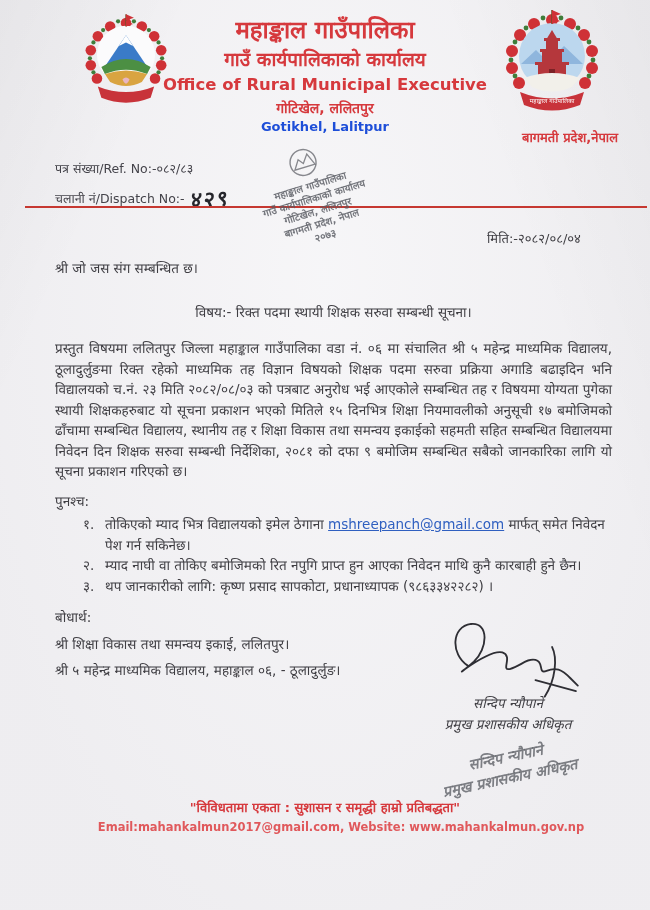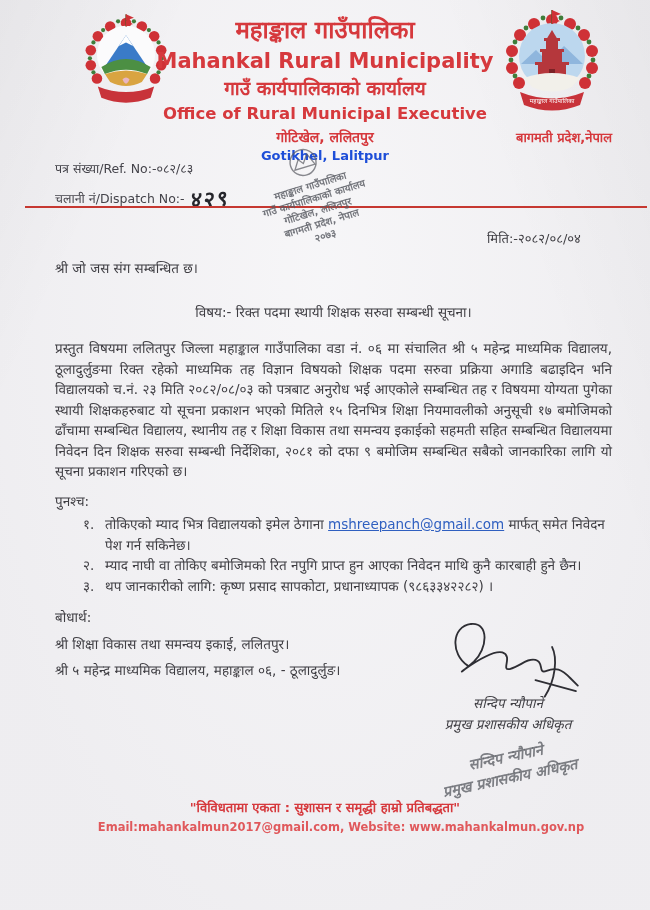--- a/index.html
+++ b/index.html
@@ -29,21 +29,21 @@
   .t-en   { font-size:21px; font-weight:bold; color:#d6393d; line-height:1.25; margin-top:3px;}
   .o-np   { font-size:19px; color:#d6393d; line-height:1.25; margin-top:3px; font-weight:bold;}
   .o-en   { font-size:16.5px; font-weight:bold; color:#d6393d; margin-top:3px;}
   .p-np   { font-size:14px; color:#d6393d; margin-top:4px; font-weight:bold;}
   .p-en   { font-size:13px; font-weight:bold; color:#1d4ed8; margin-top:2px;}
 
   .emblem { position:absolute; }
   .emblem-left { left:82px; top:12px; }
   .emblem-right{ left:502px; top:6px; }
 
-  .province { position:absolute; right:38px; top:128px; text-align:center; }
+  .province { position:absolute; right:32px; top:128px; text-align:center; }
   .province .np { font-size:13px; color:#d6393d; font-weight:bold;}
   .province .en { font-size:12.5px; color:#d6393d; font-weight:bold; margin-top:2px;}
 
   .meta { position:absolute; left:55px; top:160px; font-size:12.5px; color:#44434a; }
   .meta-row { margin-bottom:7px; }
   .hand {
     display:inline-block; font-size:21px; color:#26262c;
     transform:rotate(-3deg) skewX(-8deg); letter-spacing:2px;
     font-weight:bold; margin-left:6px; vertical-align:-3px;
   }
@@ -178,21 +178,20 @@
       <line x1="50" y1="4" x2="50" y2="18" stroke="#7a4b2a" stroke-width="1.6"></line>
       <polygon points="50,4 59,8 50,11" fill="#cf3136"></polygon>
       <polygon points="50,11 58,15 50,18" fill="#cf3136"></polygon>
       <path d="M18,86 Q50,99 82,86 L78,99 Q50,110 22,99 Z" fill="#c8333a"></path>
       <text x="50" y="97" font-size="6" fill="#ffffff" text-anchor="middle">महाङ्काल गाउँपालिका</text>
     </svg>
   </div>
 
   <div class="center-head">
     <div class="t-np">महाङ्काल गाउँपालिका</div>
-    <div class="t-en">Mahankal Rural Municipality</div>
     <div class="o-np">गाउँ कार्यपालिकाको कार्यालय</div>
     <div class="o-en">Office of Rural Municipal Executive</div>
     <div class="p-np">गोटिखेल, ललितपुर</div>
     <div class="p-en">Gotikhel, Lalitpur</div>
   </div>
 
   <div class="province">
     <div class="np">बागमती प्रदेश,नेपाल</div>
   </div>
 

